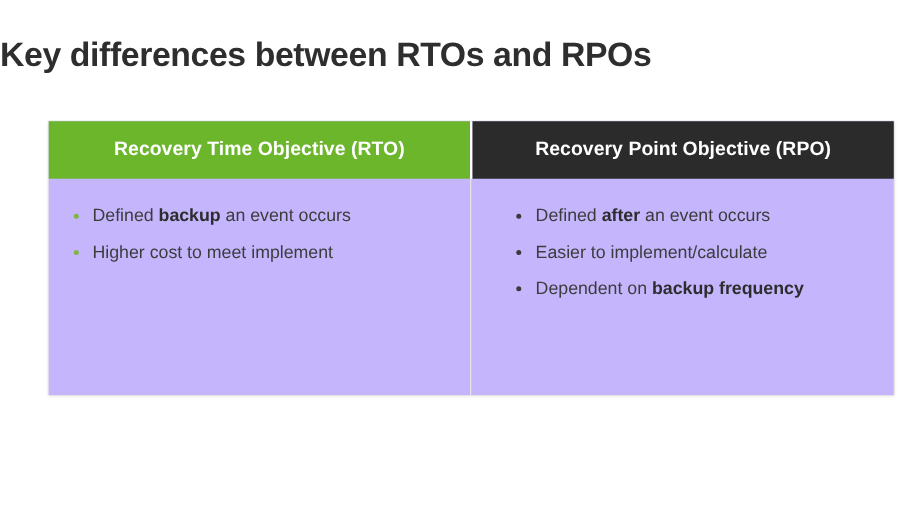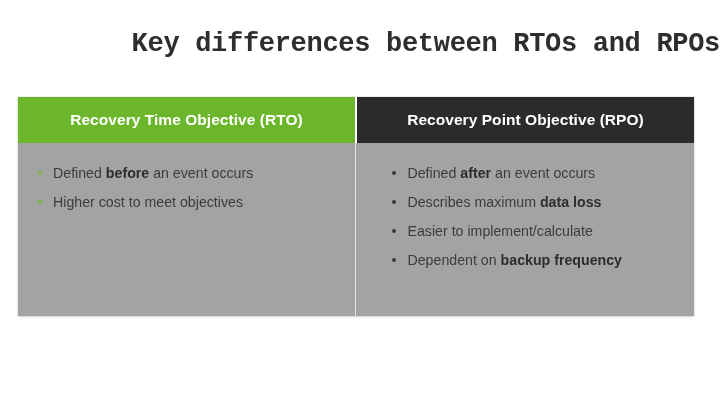--- a/index.html
+++ b/index.html
@@ -21,38 +21,37 @@
     inset: 0;
     background: #ffffff;
   }
 
   
   .page-title {
     position: absolute;
     top: 27px;
     left: 0;
     width: 720px;
-    text-align: right;
+    text-align: left;
     font-size: 27px;
     font-weight: bold;
     color: #2e2e2e;
     letter-spacing: -0.3px;
     line-height: 34px;
     white-space: nowrap;
-    font-family: Liberation Mono, monospace;
   }
 
   
   .compare-card {
     position: absolute;
-    left: 18px;
+    left: 39px;
     top: 97px;
     width: 676px;
     height: 219px;
-    background: #a3a3a3;
+    background: #c4b5fd;
     box-shadow: 0 1px 3px rgba(0,0,0,0.13), 0 0 0 1px rgba(0,0,0,0.045);
     box-sizing: border-box;
   }
 
   .card-header-row {
     display: flex;
     width: 100%;
     height: 46px;
   }
 
@@ -142,40 +141,36 @@
       <div class="header-gap"></div>
       <div class="col-header right" style="background: rgb(43, 43, 43);">Recovery Point Objective (RPO)</div>
     </div>
 
     <div class="card-body-row">
 
       <div class="body-col left">
         <ul class="bullets">
           <li>
             <span class="dot" style="background: rgb(127, 181, 66);"></span>
-            <span>Defined </span><b>before</b><span> an event occurs</span>
+            <span>Defined </span><b>backup</b><span> an event occurs</span>
           </li>
           <li>
             <span class="dot" style="background: rgb(127, 181, 66);"></span>
-            <span>Higher cost to meet objectives</span><b></b><span></span>
+            <span>Higher cost to meet implement</span><b></b><span></span>
           </li>
         </ul>
       </div>
 
       <div class="col-divider"></div>
 
       <div class="body-col right">
         <ul class="bullets">
           <li>
             <span class="dot" style="background: rgb(58, 58, 58);"></span>
             <span>Defined </span><b>after</b><span> an event occurs</span>
-          </li>
-          <li>
-            <span class="dot" style="background: rgb(58, 58, 58);"></span>
-            <span>Describes maximum </span><b>data loss</b><span></span>
           </li>
           <li>
             <span class="dot" style="background: rgb(58, 58, 58);"></span>
             <span>Easier to implement/calculate</span><b></b><span></span>
           </li>
           <li>
             <span class="dot" style="background: rgb(58, 58, 58);"></span>
             <span>Dependent on </span><b>backup frequency</b><span></span>
           </li>
         </ul>

